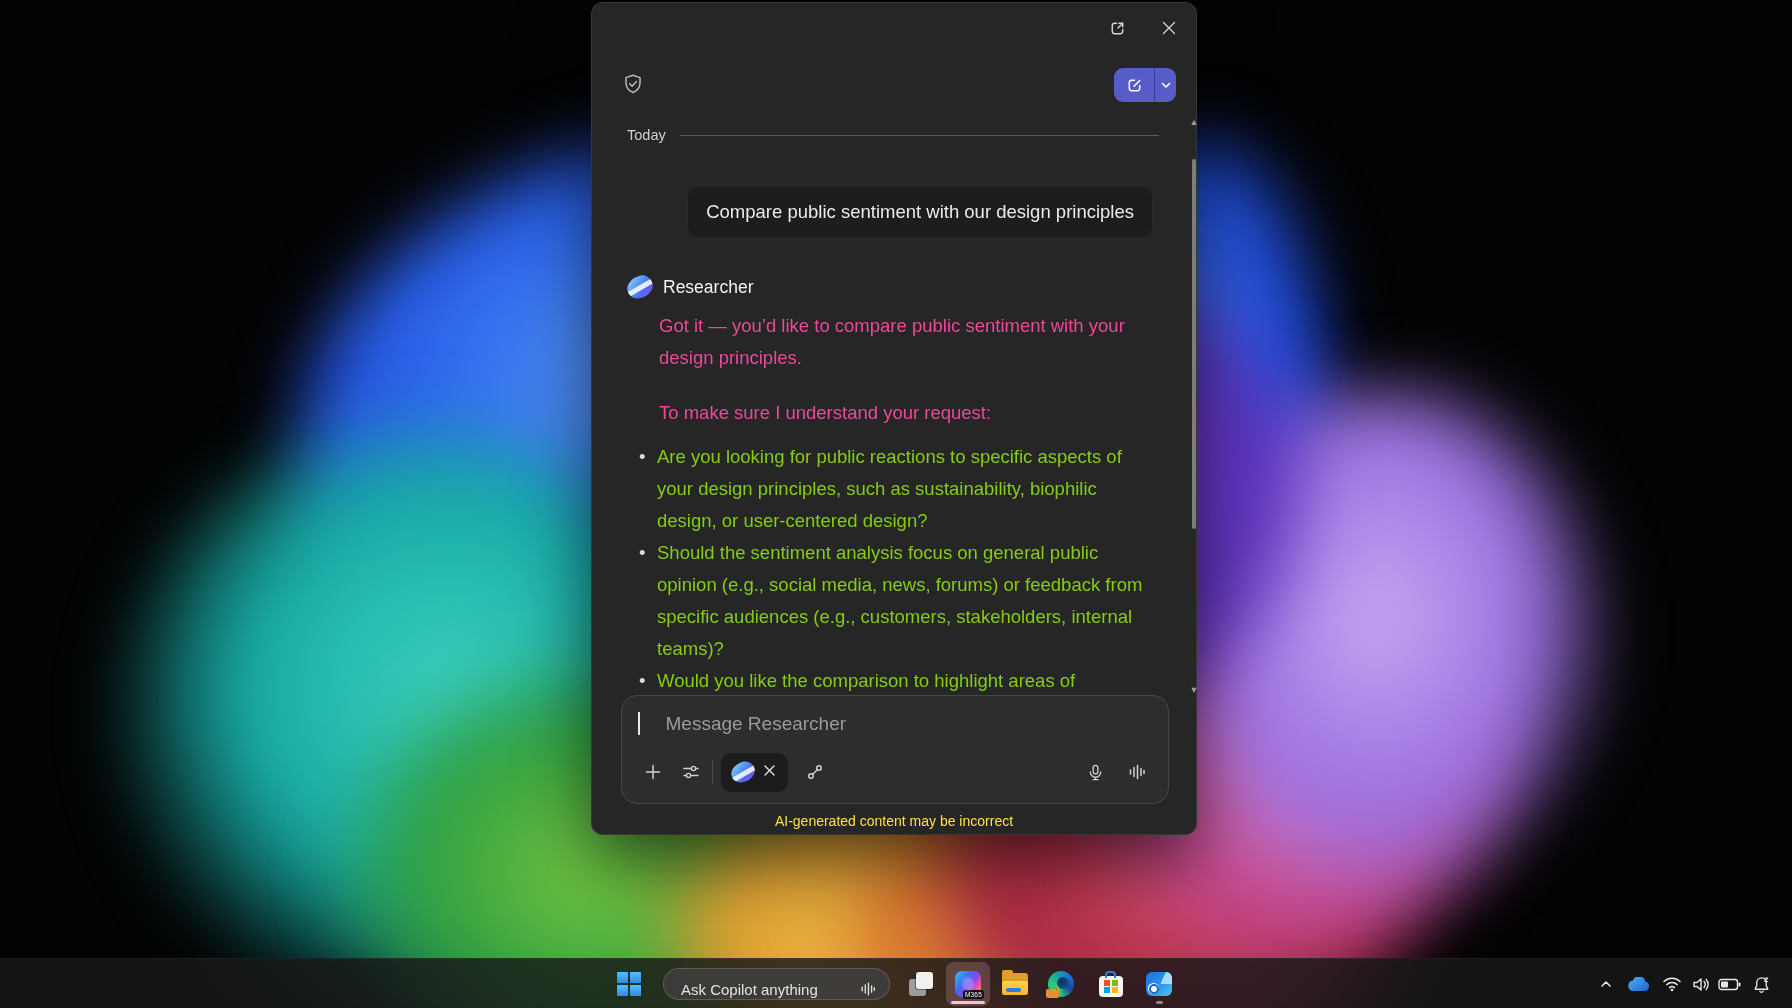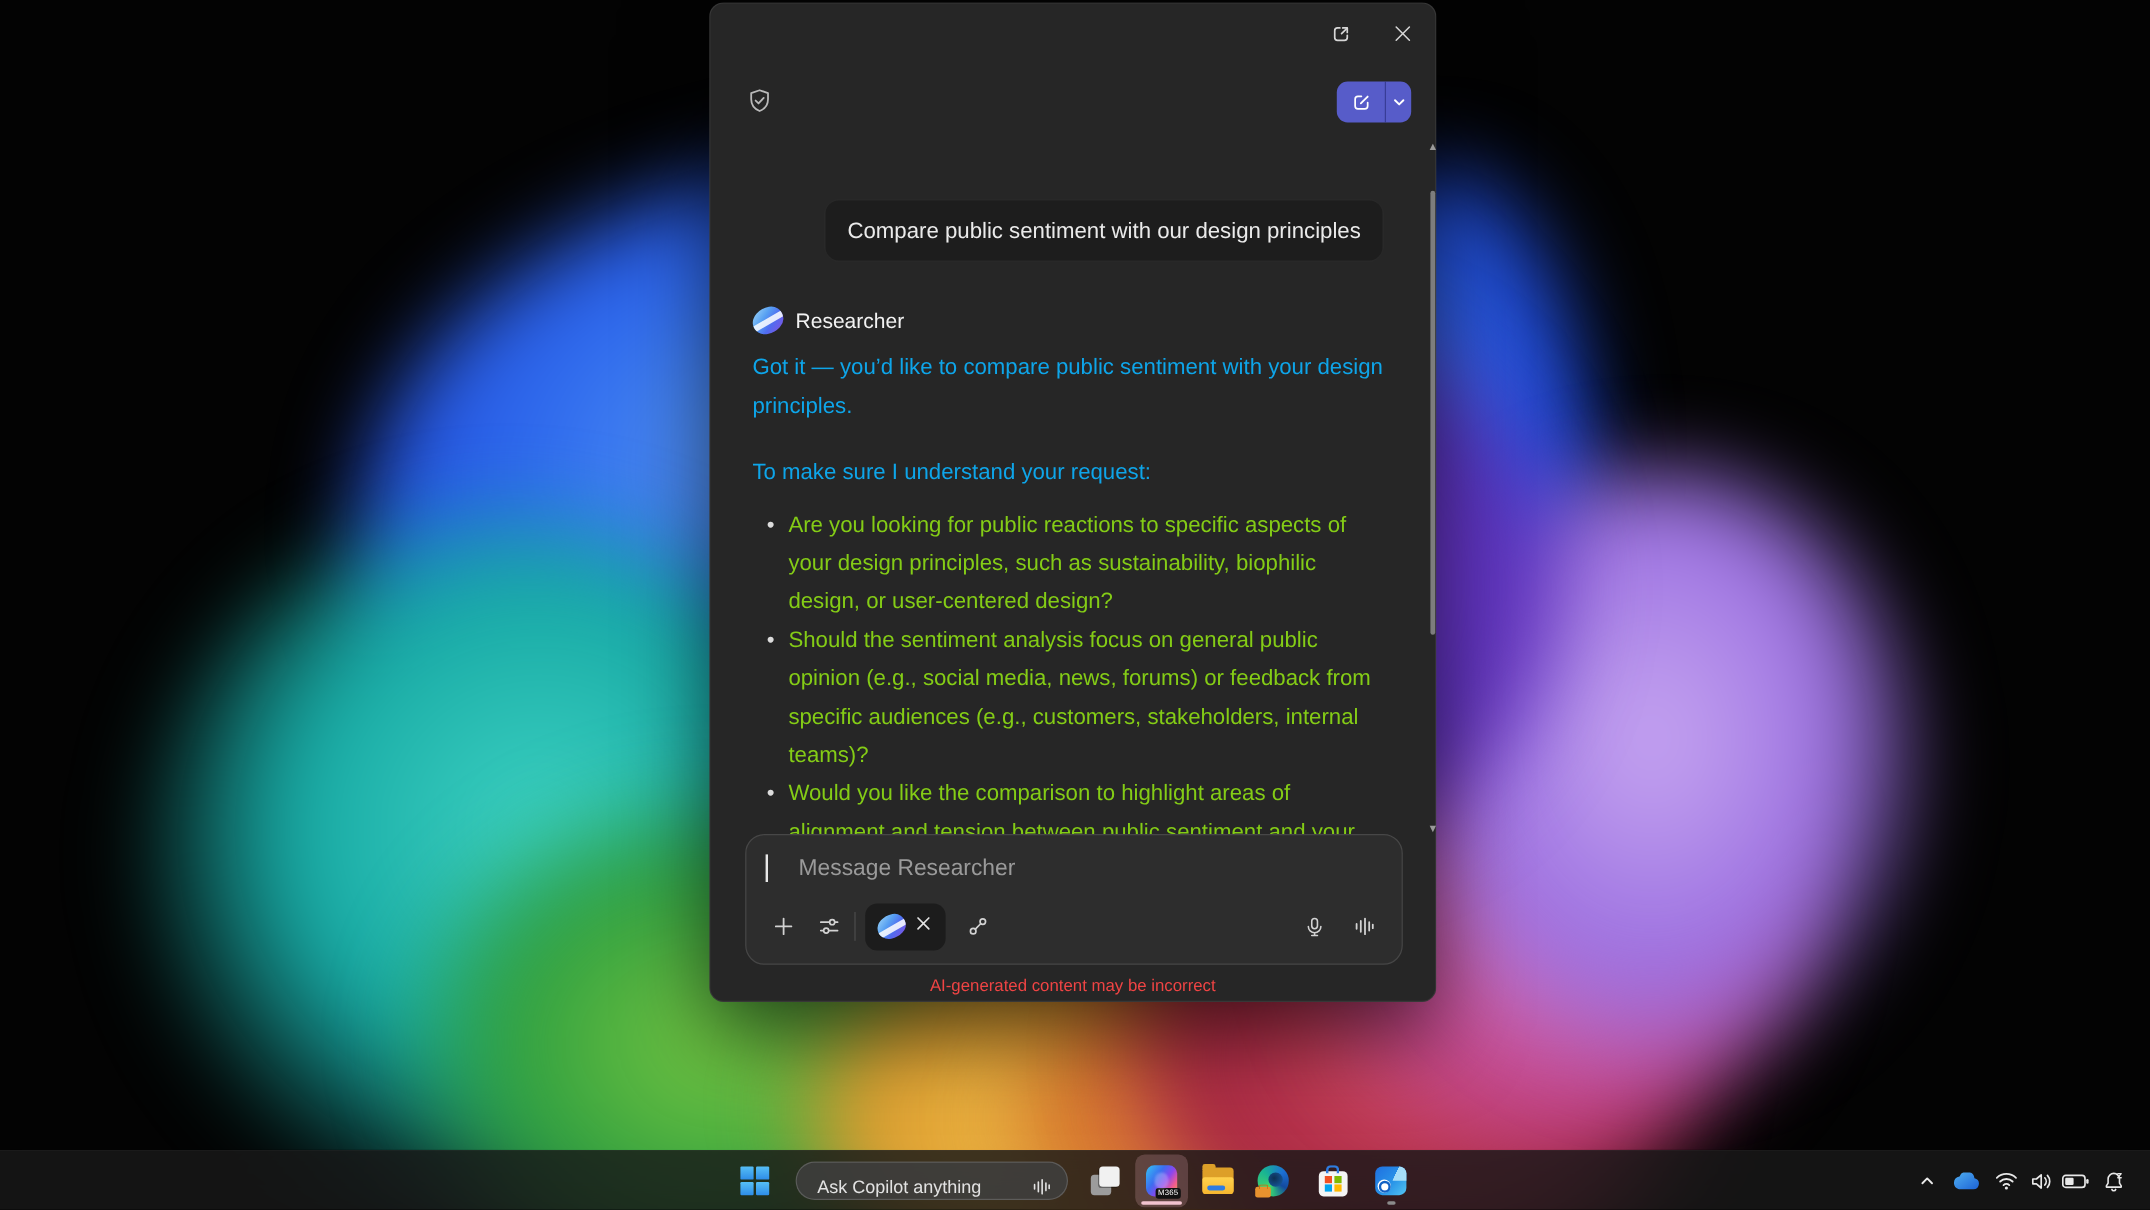--- a/index.html
+++ b/index.html
@@ -64,21 +64,21 @@
   }
   .agent-row{display:flex;align-items:center;gap:10px;margin-top:36px;height:26px;}
   .lens{
     width:26px;height:22px;border-radius:62% 38% 60% 40% / 55% 48% 52% 45%;
     background:linear-gradient(135deg,#a8ddf8 0%,#57a0f2 38%,#4f6cf0 62%,#8a4fe0 100%);
     position:relative;transform:rotate(-12deg);overflow:hidden;flex:0 0 auto;
   }
   .lens::after{content:"";position:absolute;left:-4px;top:9px;width:36px;height:5px;
     background:rgba(255,255,255,.85);transform:rotate(-18deg);border-radius:3px;}
   .agent-name{font-size:17.5px;font-weight:400;color:#f2f2f2;}
-  .para{font-size:18.5px;line-height:32px;color:#0ea5e9;}
+  .para{font-size:18.5px;line-height:32px;color:#ec4899;margin-left:32px;}
   .para1{margin-top:10px;}
   .para2{margin-top:23px;}
   .bullets{margin:12px 0 0 0;padding:0;list-style:none;}
   .bullets li{
     position:relative;font-size:18.5px;line-height:32px;color:#84cc16;
     padding-left:30px;
   }
   .bullets li::before{content:"•";position:absolute;left:12px;color:#dcdcdc;}
   
   .composer{
@@ -91,21 +91,21 @@
   .composer-toolbar{position:absolute;left:16px;right:16px;bottom:11px;height:40px;display:flex;align-items:center;}
   .ct-icon{width:30px;height:30px;display:flex;align-items:center;justify-content:center;color:#d2d2d2;}
   .ct-divider{width:1px;height:24px;background:#4d4d4d;margin:0 8px 0 6px;}
   .agent-chip{
     display:flex;align-items:center;gap:8px;background:#1c1c1c;border-radius:10px;
     height:39px;padding:0 12px 0 10px;margin-right:12px;
   }
   .agent-chip .lens{width:24px;height:20px;}
   .chip-x{color:#e2e2e2;}
   .spacer{flex:1;}
-  .disclaimer{position:absolute;left:0;right:0;top:810px;text-align:center;font-size:14px;color:#ef4444;}
+  .disclaimer{position:absolute;left:0;right:0;top:810px;text-align:center;font-size:14px;color:#fde047;}
   
   .taskbar{
     position:absolute;left:0;right:0;bottom:0;height:50px;
     background:rgba(24,24,24,.82);backdrop-filter:blur(20px);
     border-top:1px solid rgba(255,255,255,.04);
   }
   .tb-item{position:absolute;top:12px;width:26px;height:26px;display:flex;align-items:center;justify-content:center;}
   .start-logo{display:grid;grid-template-columns:11px 11px;grid-template-rows:11px 11px;gap:2px;}
   .start-logo span{background:linear-gradient(180deg,#56bff6,#2e8de8);border-radius:1px;}
   .search-pill{
@@ -213,20 +213,24 @@
           <path d="M2.5 4.5L6 8l3.5-3.5" fill="none" stroke="currentColor" stroke-width="1.6" stroke-linecap="round" stroke-linejoin="round"></path>
         </svg>
       </div>
     </div>
 
     <div class="sb-arrow" style="top:114px;">▲</div>
     <div class="sb-thumb"></div>
     <div class="sb-arrow" style="top:682px;">▼</div>
 
     <div class="content">
+      <div class="today-row">
+        <span class="today-label">Today</span>
+        <span class="today-line"></span>
+      </div>
 
       <div class="bubble">Compare public sentiment with our design principles</div>
 
       <div class="agent-row">
         <span class="lens"></span>
         <span class="agent-name">Researcher</span>
       </div>
 
       <div class="para para1">Got it — you’d like to compare public sentiment with your design principles.</div>
       <div class="para para2">To make sure I understand your request:</div>

